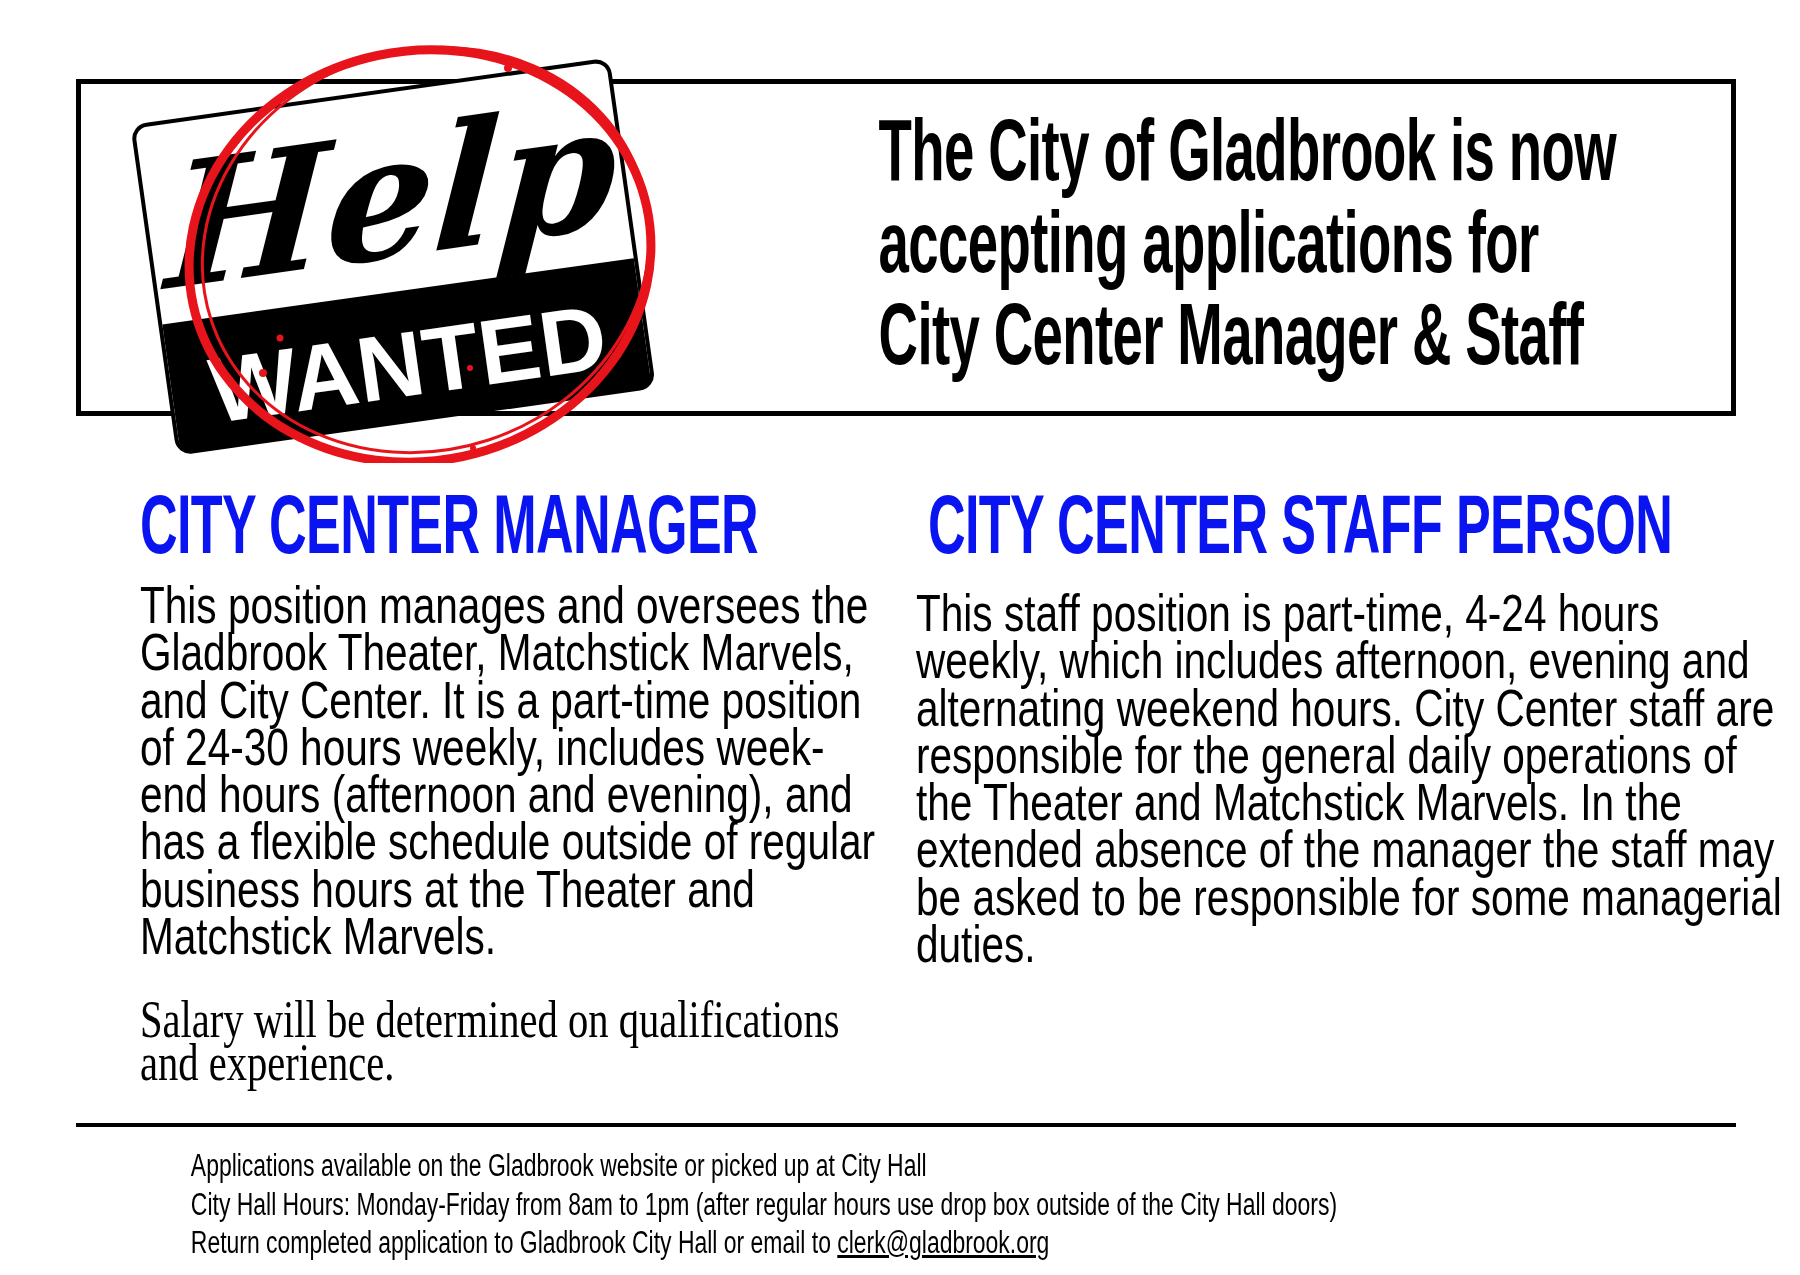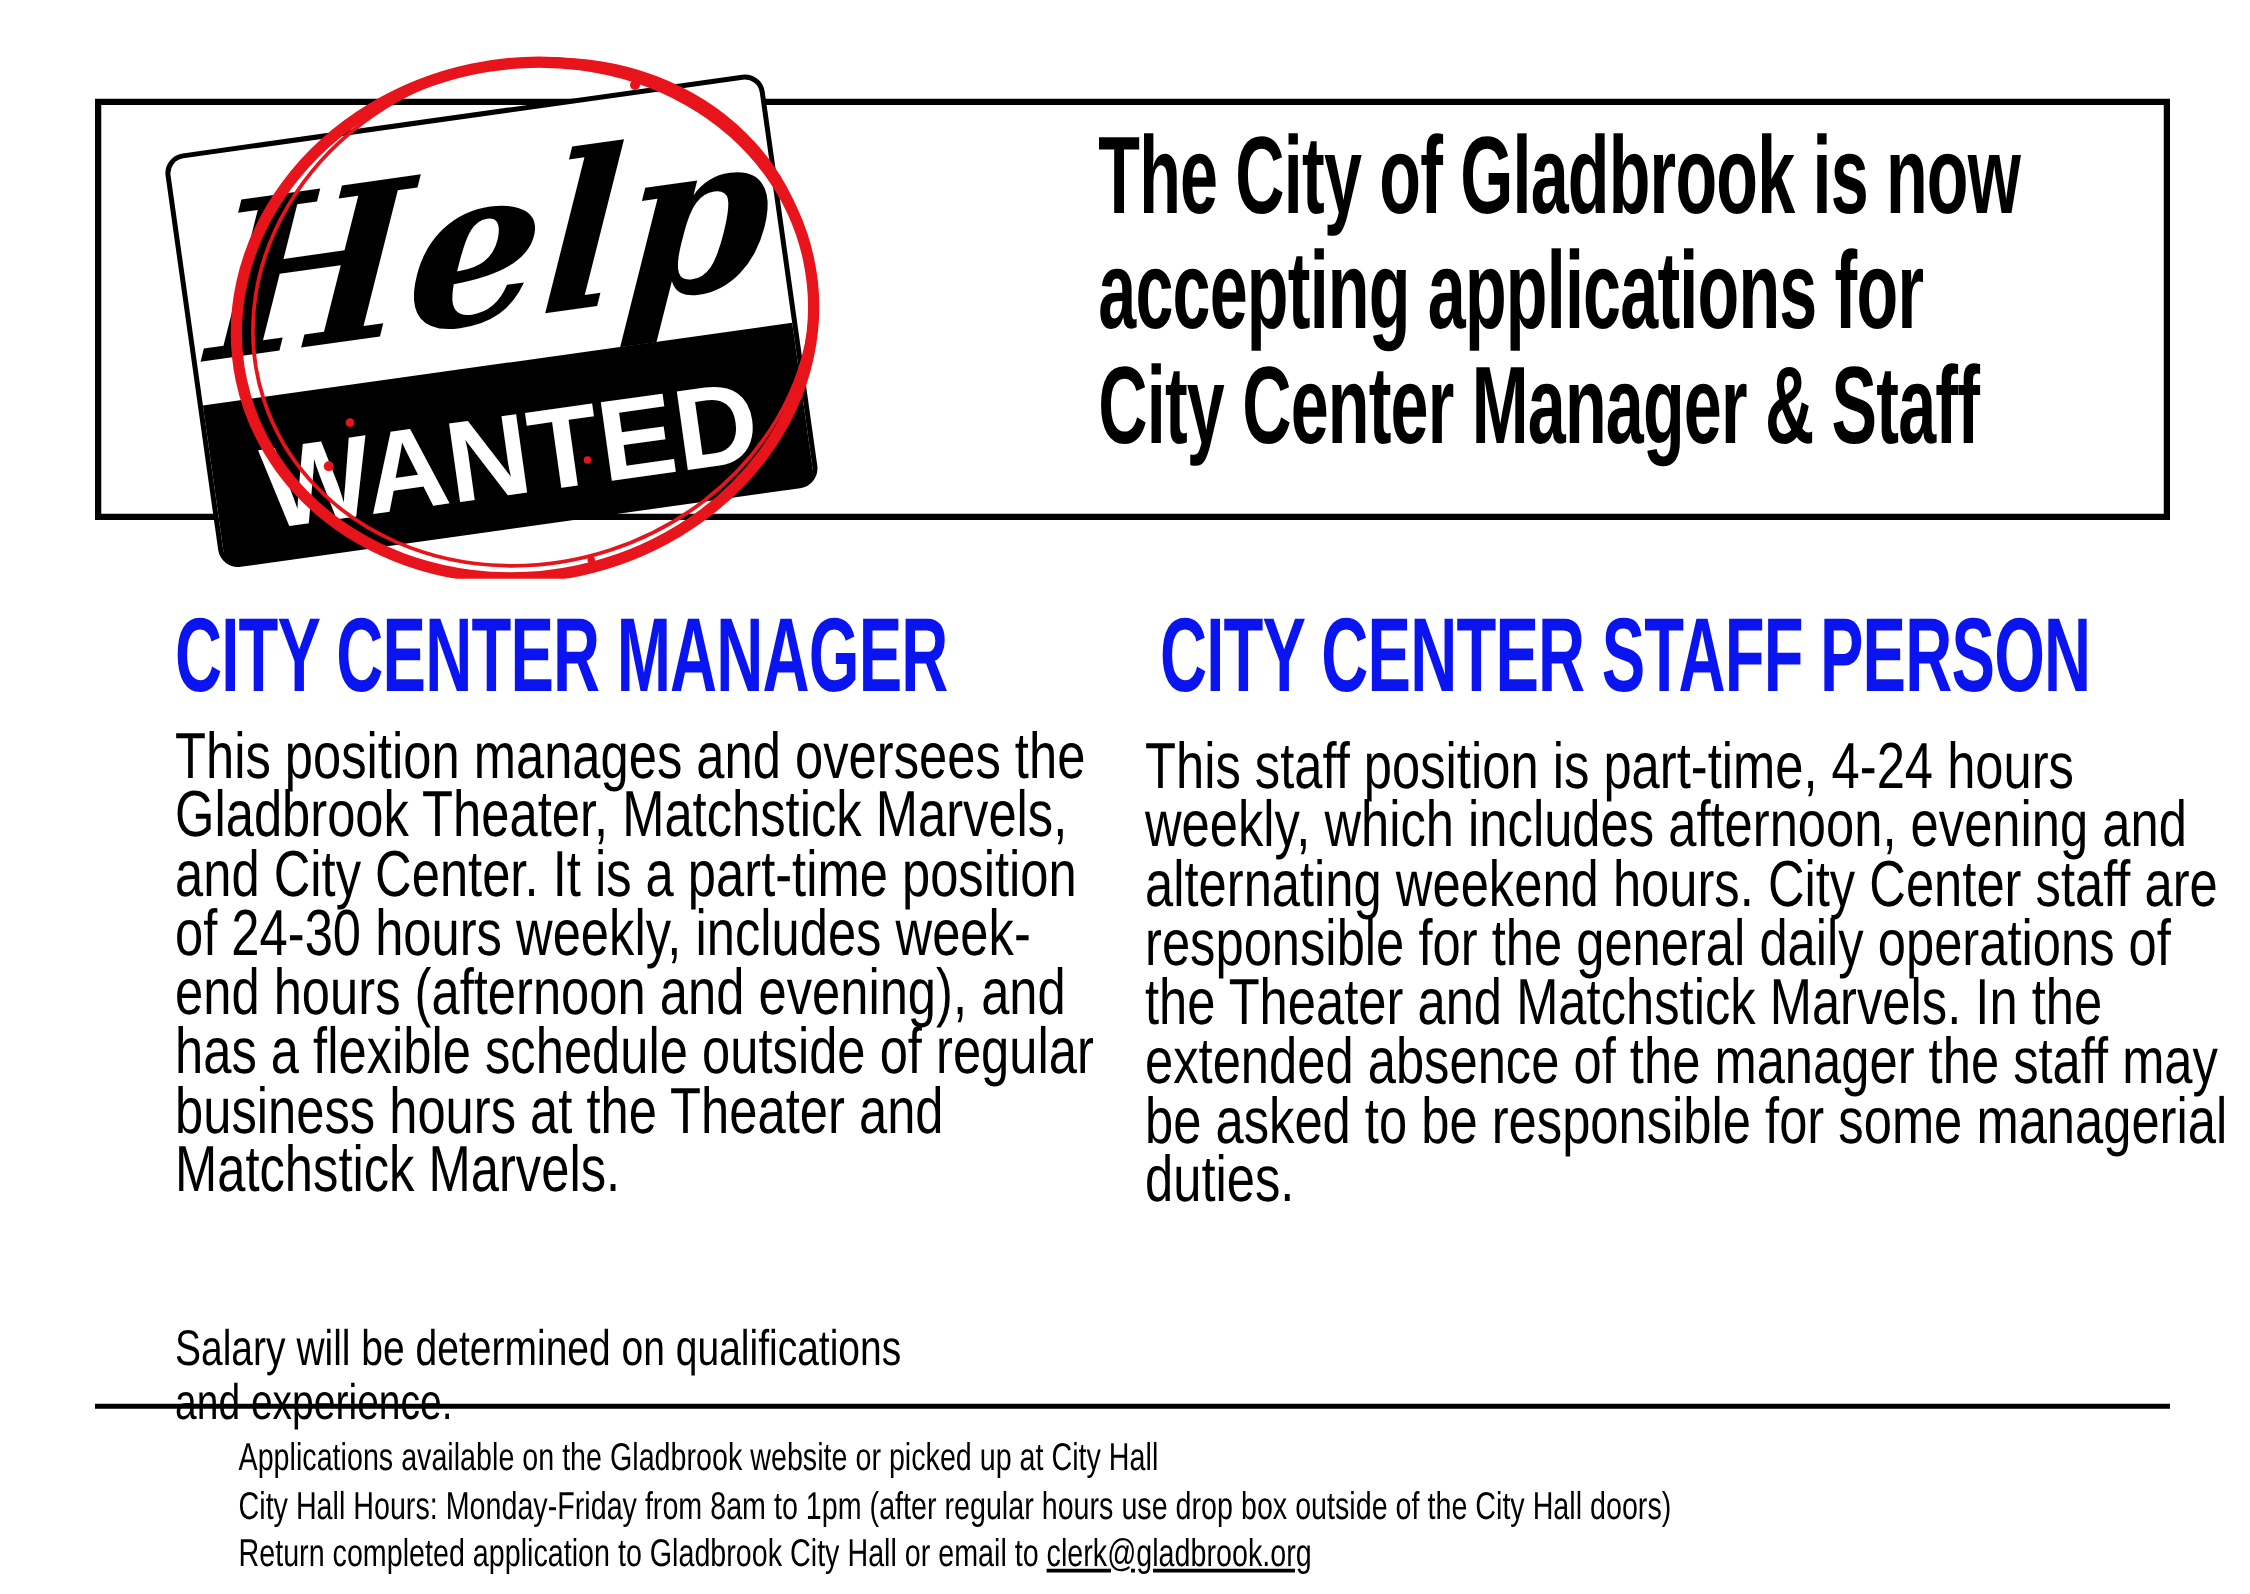--- a/index.html
+++ b/index.html
@@ -1,29 +1,29 @@
 <!DOCTYPE html>
 <html><head>
 <meta charset="utf-8">
 <style>
   html,body{margin:0;padding:0;background:#fff;}
   body{width:1800px;height:1275px;position:relative;overflow:hidden;font-family:"Liberation Sans",sans-serif;color:#000;}
   .abs{position:absolute;}
   .banner{left:76px;top:79px;width:1650px;height:327px;border:5px solid #000;background:#fff;}
   .logo{left:100px;top:18px;width:580px;height:445px;}
-  .headline{left:700px;top:94px;width:940px;text-align:center;}
+  .headline{left:700px;top:104px;width:940px;text-align:center;}
   .hl-line{display:block;height:92px;line-height:92px;font-weight:bold;font-size:88px;letter-spacing:-1px;white-space:nowrap;transform:scaleX(0.62);transform-origin:center;}
   .heading{font-weight:bold;color:#0a14f0;font-size:84px;line-height:84px;white-space:nowrap;transform:scaleX(0.62);transform-origin:left center;letter-spacing:-1px;}
   .h-left{left:140px;top:482px;}
   .h-right{left:928px;top:482px;}
   .body{font-size:52px;line-height:47.3px;white-space:nowrap;}
   .body span{display:block;transform:scaleX(0.78);transform-origin:left center;}
   .b-left{left:140px;top:582px;}
   .b-right{left:916px;top:590px;}
-  .salary{left:140px;top:1058px;font-size:40px;line-height:43px;white-space:nowrap;}
+  .salary{left:140px;top:998px;font-size:52px;line-height:43px;white-space:nowrap;font-family:Liberation Serif, serif;}
   .salary span{display:block;transform:scaleX(0.78);transform-origin:left center;}
   .divider{left:76px;top:1123px;width:1660px;height:4px;background:#000;}
   .footer{left:0;top:1147px;width:1468px;font-size:31px;line-height:38.5px;}
   .footer .fl{display:block;white-space:nowrap;transform:scaleX(0.74);transform-origin:center;}
   .footer a{color:#000;text-decoration:underline;}
 </style>
 </head>
 <body>
 
 <div class="abs banner"></div>

